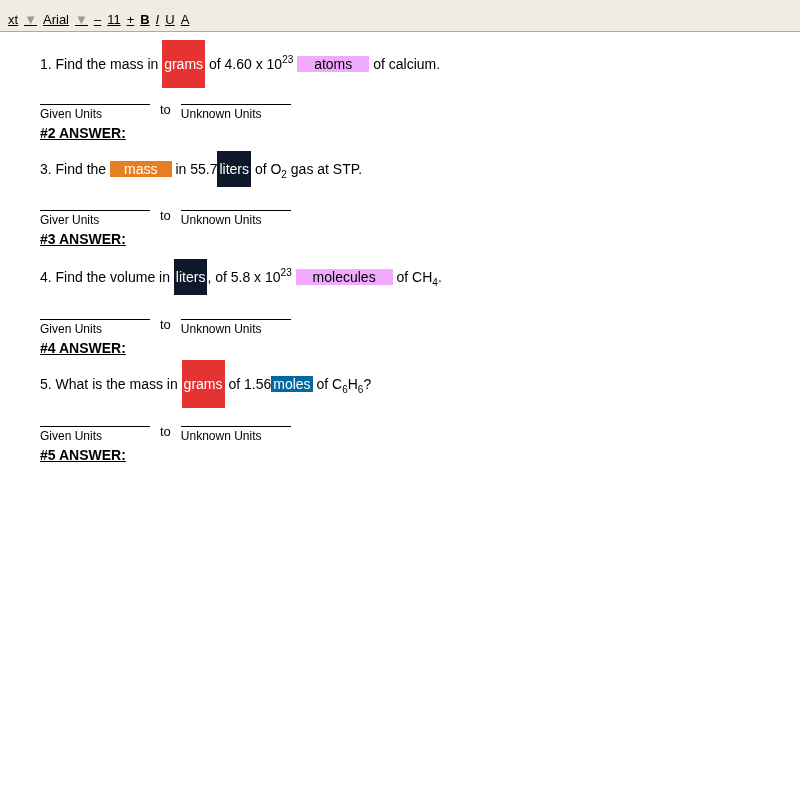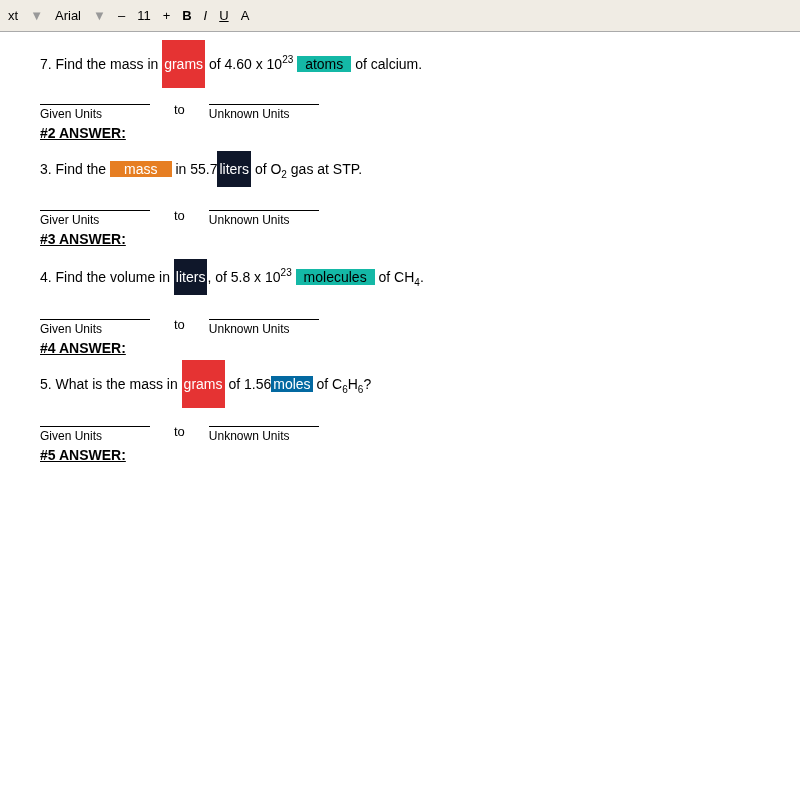--- a/index.html
+++ b/index.html
@@ -16,24 +16,25 @@
       width: 800px;
       min-height: 800px;
       overflow: hidden;
     }
 
     .toolbar {
       background: #f0ece4;
       border-bottom: 1px solid #aaa;
       padding: 4px 8px;
       display: flex;
-      align-items: center;
-      gap: 12px;
+      align-items: flex-end;
+      gap: 6px;
       font-size: 13px;
       height: 32px;
+      text-decoration: underline;
     }
 
     .toolbar-item {
       font-size: 13px;
       color: #000;
     }
 
     .toolbar-divider {
       color: #999;
     }
@@ -56,23 +57,23 @@
       margin-bottom: 12px;
     }
 
     .highlight-red {
       background-color: #e53333;
       color: #fff;
       padding: 16px 2px;
     }
 
     .highlight-yellow {
-      background-color: #14b8a6;
-      color: #000;
-      padding: 0 8px;
+      background-color: #f0abfc;
+      color: #000;
+      padding: 0 17px;
     }
 
     .highlight-green {
       background-color: #0f172a;
       color: #fff;
       padding: 10px 2px;
     }
 
     .highlight-blue {
       background-color: #0369a1;
@@ -82,21 +83,21 @@
 
     .highlight-orange {
       background-color: #e67e22;
       color: #fff;
       padding: 0 14px;
     }
 
     .conversion-line {
       display: flex;
       align-items: flex-end;
-      gap: 20px;
+      gap: 6px;
       margin-bottom: 4px;
     }
 
     .blank-line {
       display: flex;
       flex-direction: column;
       align-items: flex-start;
     }
 
     .underline {
@@ -148,21 +149,21 @@
   <span class="toolbar-item toolbar-bold" style="font-weight:bold;">B</span>
   <span class="toolbar-item toolbar-italic" style="font-style:italic;">I</span>
   <span class="toolbar-item toolbar-underline" style="text-decoration:underline;">U</span>
   <span class="toolbar-item">A</span>
 </div>
 
 <div class="content-area">
 
   <div class="question-block">
     <div class="question-text">
-      <span>7. Find the mass in </span><span class="highlight-red">grams</span><span> of 4.60 x 10<sup>23</sup> </span><span class="highlight-yellow">atoms</span><span> of calcium.</span>
+      <span>1. Find the mass in </span><span class="highlight-red">grams</span><span> of 4.60 x 10<sup>23</sup> </span><span class="highlight-yellow">atoms</span><span> of calcium.</span>
     </div>
     <div class="conversion-line">
       <div class="blank-line">
         <div class="underline"></div>
         <span class="unit-label">Given Units</span>
       </div>
       <span class="to-text">to</span>
       <div class="blank-line">
         <div class="underline"></div>
         <span class="unit-label">Unknown Units</span>

